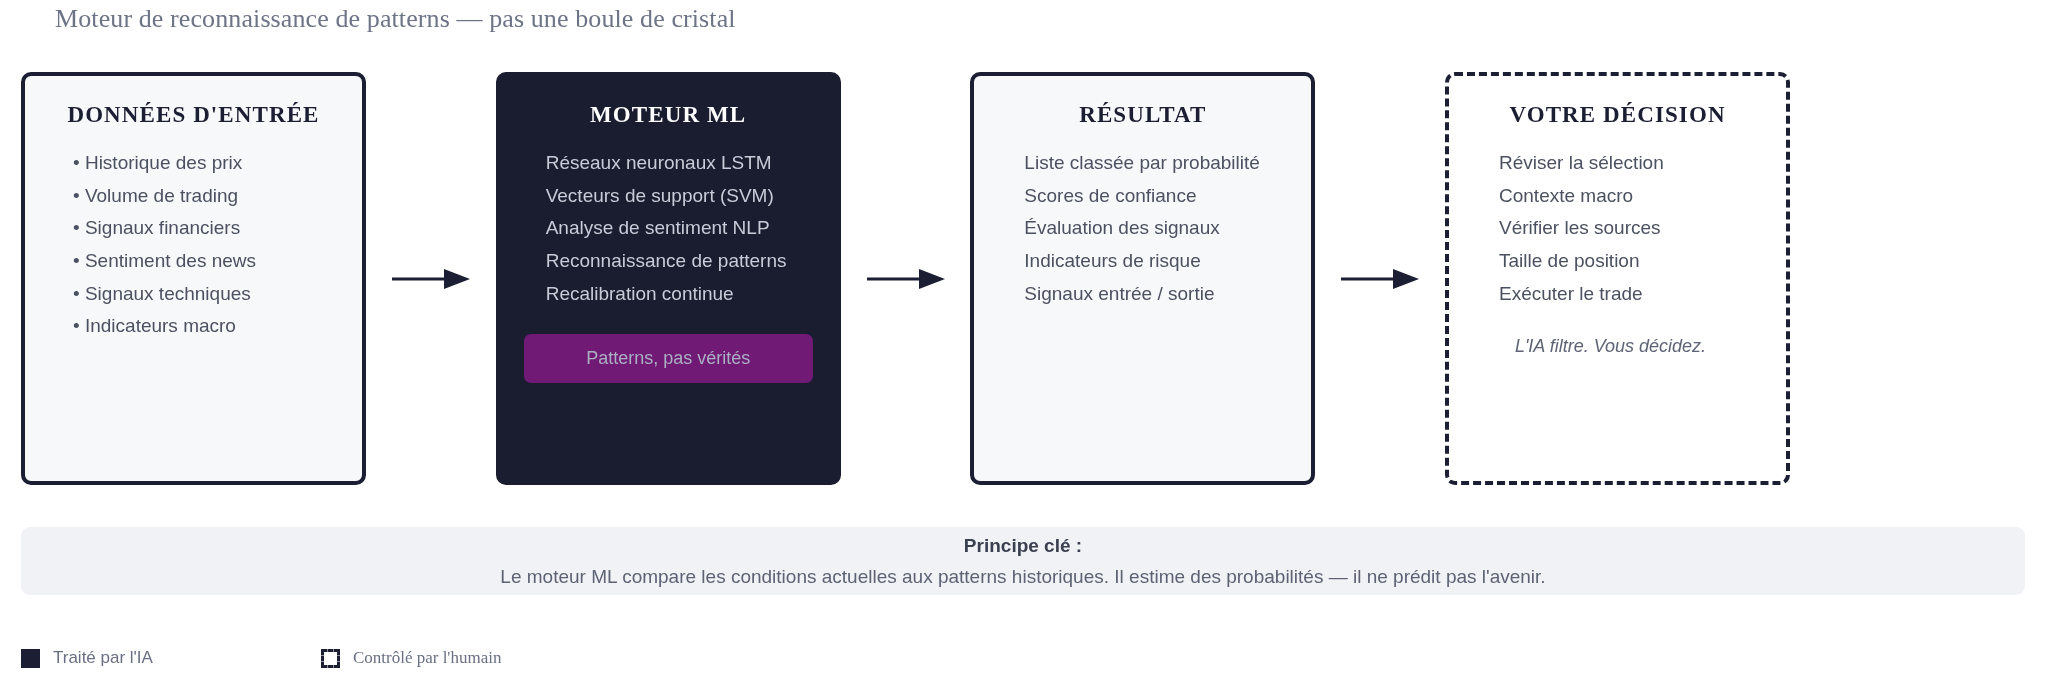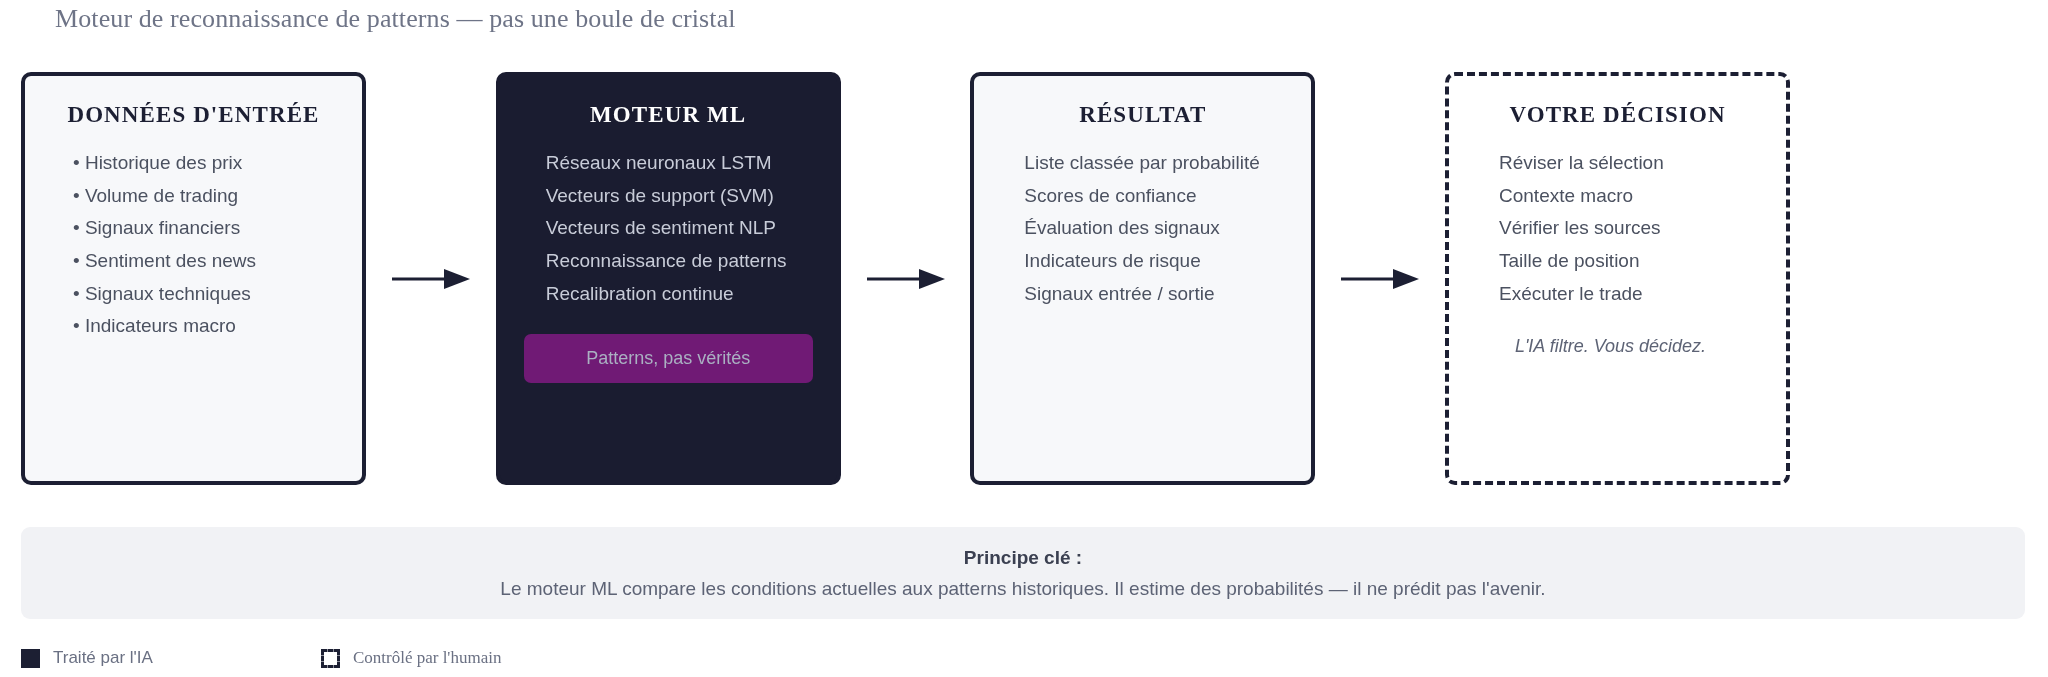--- a/index.html
+++ b/index.html
@@ -118,21 +118,21 @@
     justify-content: center;
   }
   .arrow svg { display: block; }
 
   
   .principle {
     position: absolute;
     left: 21px;
     top: 527px;
     width: 2004px;
-    height: 92px;
+    height: 68px;
     box-sizing: border-box;
     background: #f1f2f5;
     border-radius: 9px;
     display: flex;
     flex-direction: column;
     align-items: center;
     justify-content: center;
   }
   .principle-label {
     font-size: 19px;
@@ -195,21 +195,21 @@
         <polygon points="52,1 78,11 52,21" fill="#1c1f33"></polygon>
       </svg>
     </span>
   </div>
 
   <div class="card solid-dark c-engine">
     <div class="card-title">MOTEUR ML</div>
     <ul class="card-list">
       <li>Réseaux neuronaux LSTM</li>
       <li>Vecteurs de support (SVM)</li>
-      <li>Vecteurs de sentiment NLP</li>
+      <li>Analyse de sentiment NLP</li>
       <li>Reconnaissance de patterns</li>
       <li>Recalibration continue</li>
     </ul>
     <div class="badge">Patterns, pas vérités</div>
   </div>
 
   <div class="arrow">
     <span>
       <svg width="78" height="22" viewBox="0 0 78 22" aria-hidden="true">
         <line x1="0" y1="11" x2="58" y2="11" stroke="#1c1f33" stroke-width="3"></line>

